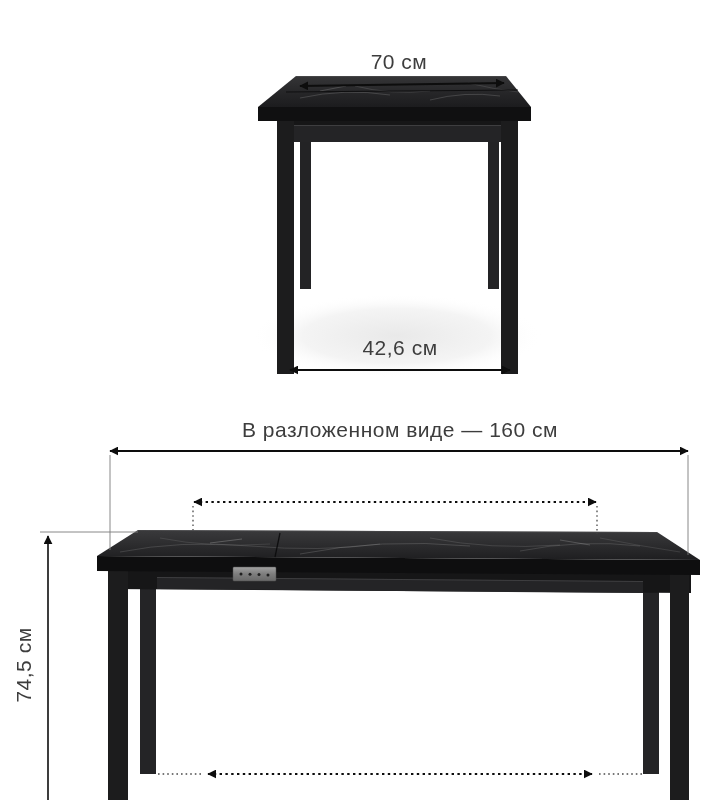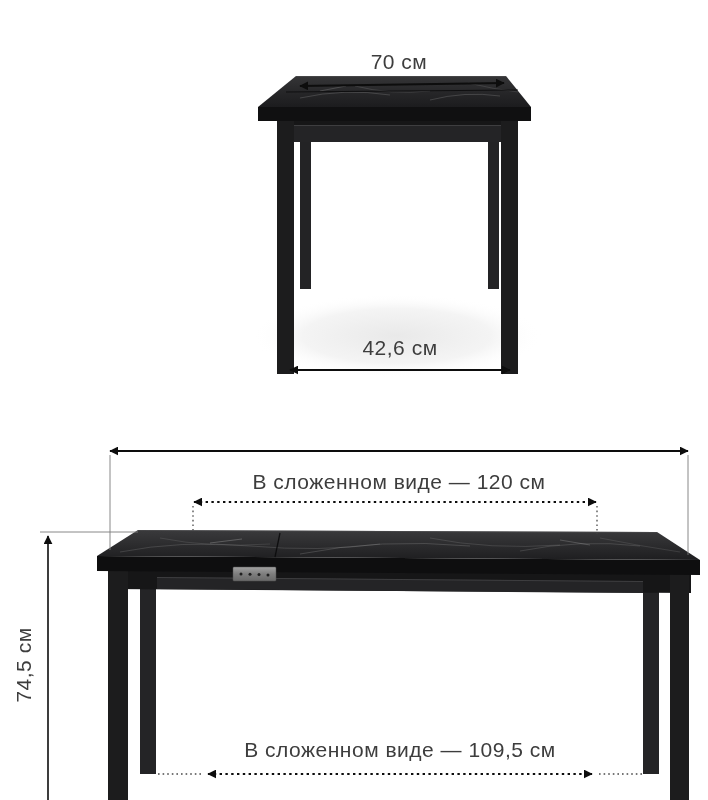--- a/index.html
+++ b/index.html
@@ -130,21 +130,20 @@
       <line x1="599" y1="728" x2="642" y2="728" stroke="#4a4a4a" stroke-width="1.3" stroke-dasharray="1.6 3"></line>
 
       <line x1="131" y1="784" x2="669" y2="784" stroke-width="1.9" marker-start="url(#ah)" marker-end="url(#ah)"></line>
     </g>
   </svg>
 
   <div class="dim-label" style="left:399px;top:16px;">70 см</div>
 
   <div class="dim-label" style="left:400px;top:302px;">42,6 см</div>
 
+  <div class="dim-label" style="left:400px;top:384px;">В разложенном виде — 160 см</div>
 
-  <div class="dim-label" style="left:399px;top:436px;">В сложенном виде — 120 см</div>
 
   <div class="dim-label rotated" style="left:24px;top:619px;">74,5 см</div>
 
-  <div class="dim-label" style="left:400px;top:704px;">В сложенном виде — 109,5 см</div>
 
 
 </div>
 
 </body></html>

